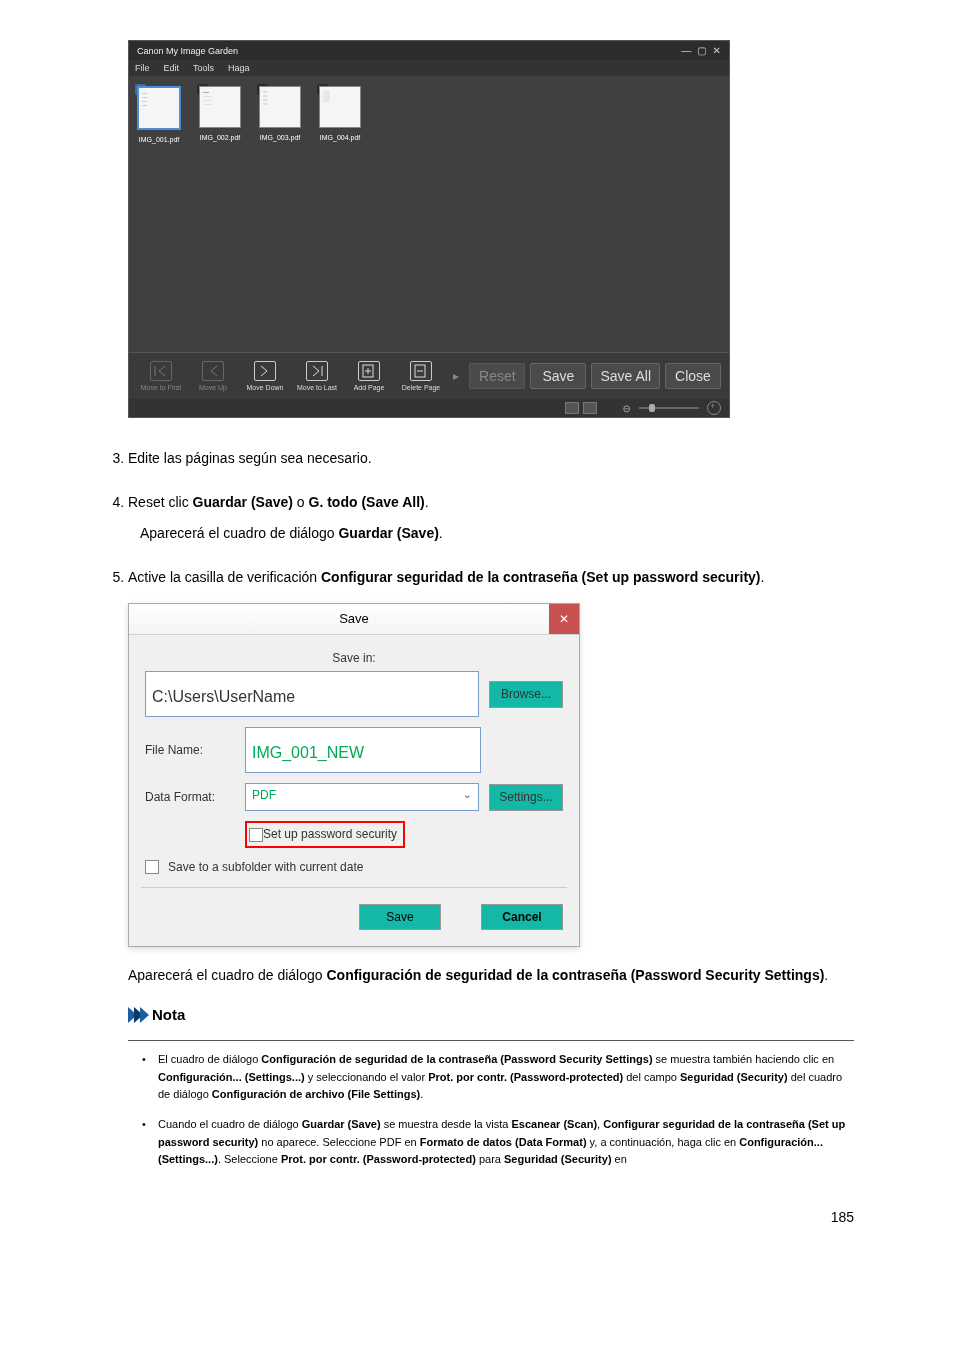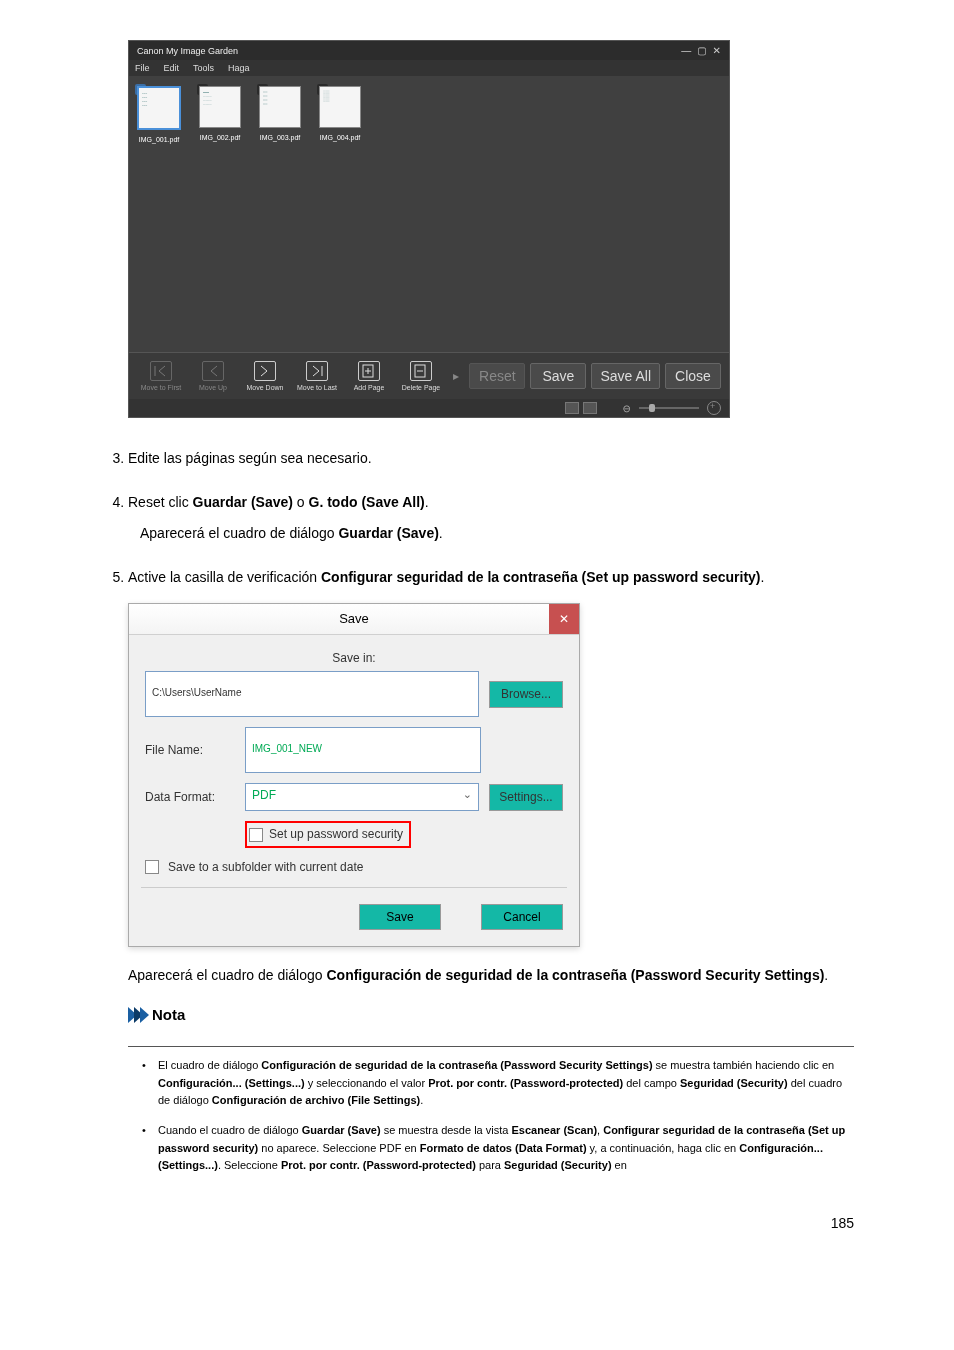--- a/index.html
+++ b/index.html
@@ -192,34 +192,34 @@
     background: #c75050;
     color: #fff;
     display: flex;
     align-items: center;
     justify-content: center;
     font-size: 12px;
   }
   .sd-body { padding: 14px 16px 6px 16px; font-size: 12px; color:#333;}
   .sd-row { display:flex; align-items:center; gap:10px; margin-bottom:10px;}
   .sd-label { width:90px; }
-  .sd-input { flex:1; border:1px solid #7a9ec7; background:#fff; padding:13px 6px; font-size:10px; color:#0a5; height:18px;}
+  .sd-input { flex:1; border:1px solid #7a9ec7; background:#fff; padding:13px 6px; font-size:16px; color:#0a5; height:18px;}
   .sd-input.path { color:#333; }
   .sd-btn { width:72px; text-align:center; padding:3px 0; background:#14b8a6; border:1px solid #999; font-size:12px;}
   .sd-select {flex:1; border:1px solid #7a9ec7; background:#fff; padding:2px 6px; font-size:12px; color:#0a5; height:22px; position:relative;}
   .sd-select::after{content:"⌄"; position:absolute; right:6px; top:2px; color:#666; font-size:11px;}
   .sd-check { display:flex; align-items:center; gap:9px; font-size:12px; }
   .sd-checkbox { width:12px; height:12px; border:1px solid #888; background:#fff;}
-  .sd-highlight { border:2px solid red; padding:2px 6px 2px 2px; display:inline-flex; align-items:center; gap:6px;}
+  .sd-highlight { border:2px solid red; padding:2px 6px 2px 2px; display:inline-flex; align-items:center; }
   .sd-sep { border:none; border-top:1px solid #ccc; margin:10px -4px 10px -4px;}
   .sd-footer { display:flex; justify-content:flex-end; gap:40px; padding:0 16px 16px 0;}
   .nota-block { margin-top:16px; }
   .nota-header {
     display:flex; align-items:center; gap:6px;
-    border-bottom:1px solid #555; padding-bottom:20px; margin-bottom:10px;
+    border-bottom:1px solid #555; padding-bottom:14px; margin-bottom:10px;
   }
   .nota-chevrons { display:flex; }
   .chev { width:0; height:0; border-top:8px solid transparent; border-bottom:8px solid transparent; border-left:9px solid #1a5fa2; margin-right:-3px;}
   .chev.dark { border-left-color:#0b3a66; }
   .nota-title { font-weight:bold; font-size:15px;}
   ul.nota-list { list-style: none; padding-left: 30px; margin:0; font-size:11px; line-height:1.6;}
   ul.nota-list > li { position:relative; margin-bottom:12px; }
   ul.nota-list > li::before { content:"•"; position:absolute; left:-16px; top:0;}
   .page-num { text-align:right; margin-top:40px; font-size:14px; }
   b, strong { font-weight:bold; }
@@ -377,21 +377,21 @@
           </div>
         </div>
         <div class="sd-check" style="margin-bottom:6px;">
           <div class="sd-checkbox"></div>
           <span>Save to a subfolder with current date</span>
         </div>
         <hr class="sd-sep">
       </div>
       <div class="sd-footer">
         <div class="sd-btn" style="width:80px;">Save</div>
-        <div class="sd-btn" style="width:80px;">Cancel</div>
+        <div class="sd-btn" style="width:80px;font-weight:bold;">Cancel</div>
       </div>
     </div>
 
     <div>
       <span>Aparecerá el cuadro de diálogo </span><b>Configuración de seguridad de la contraseña (Password Security Settings)</b><span>.</span>
     </div>
 
     
     <div class="nota-block">
       <div class="nota-header">

